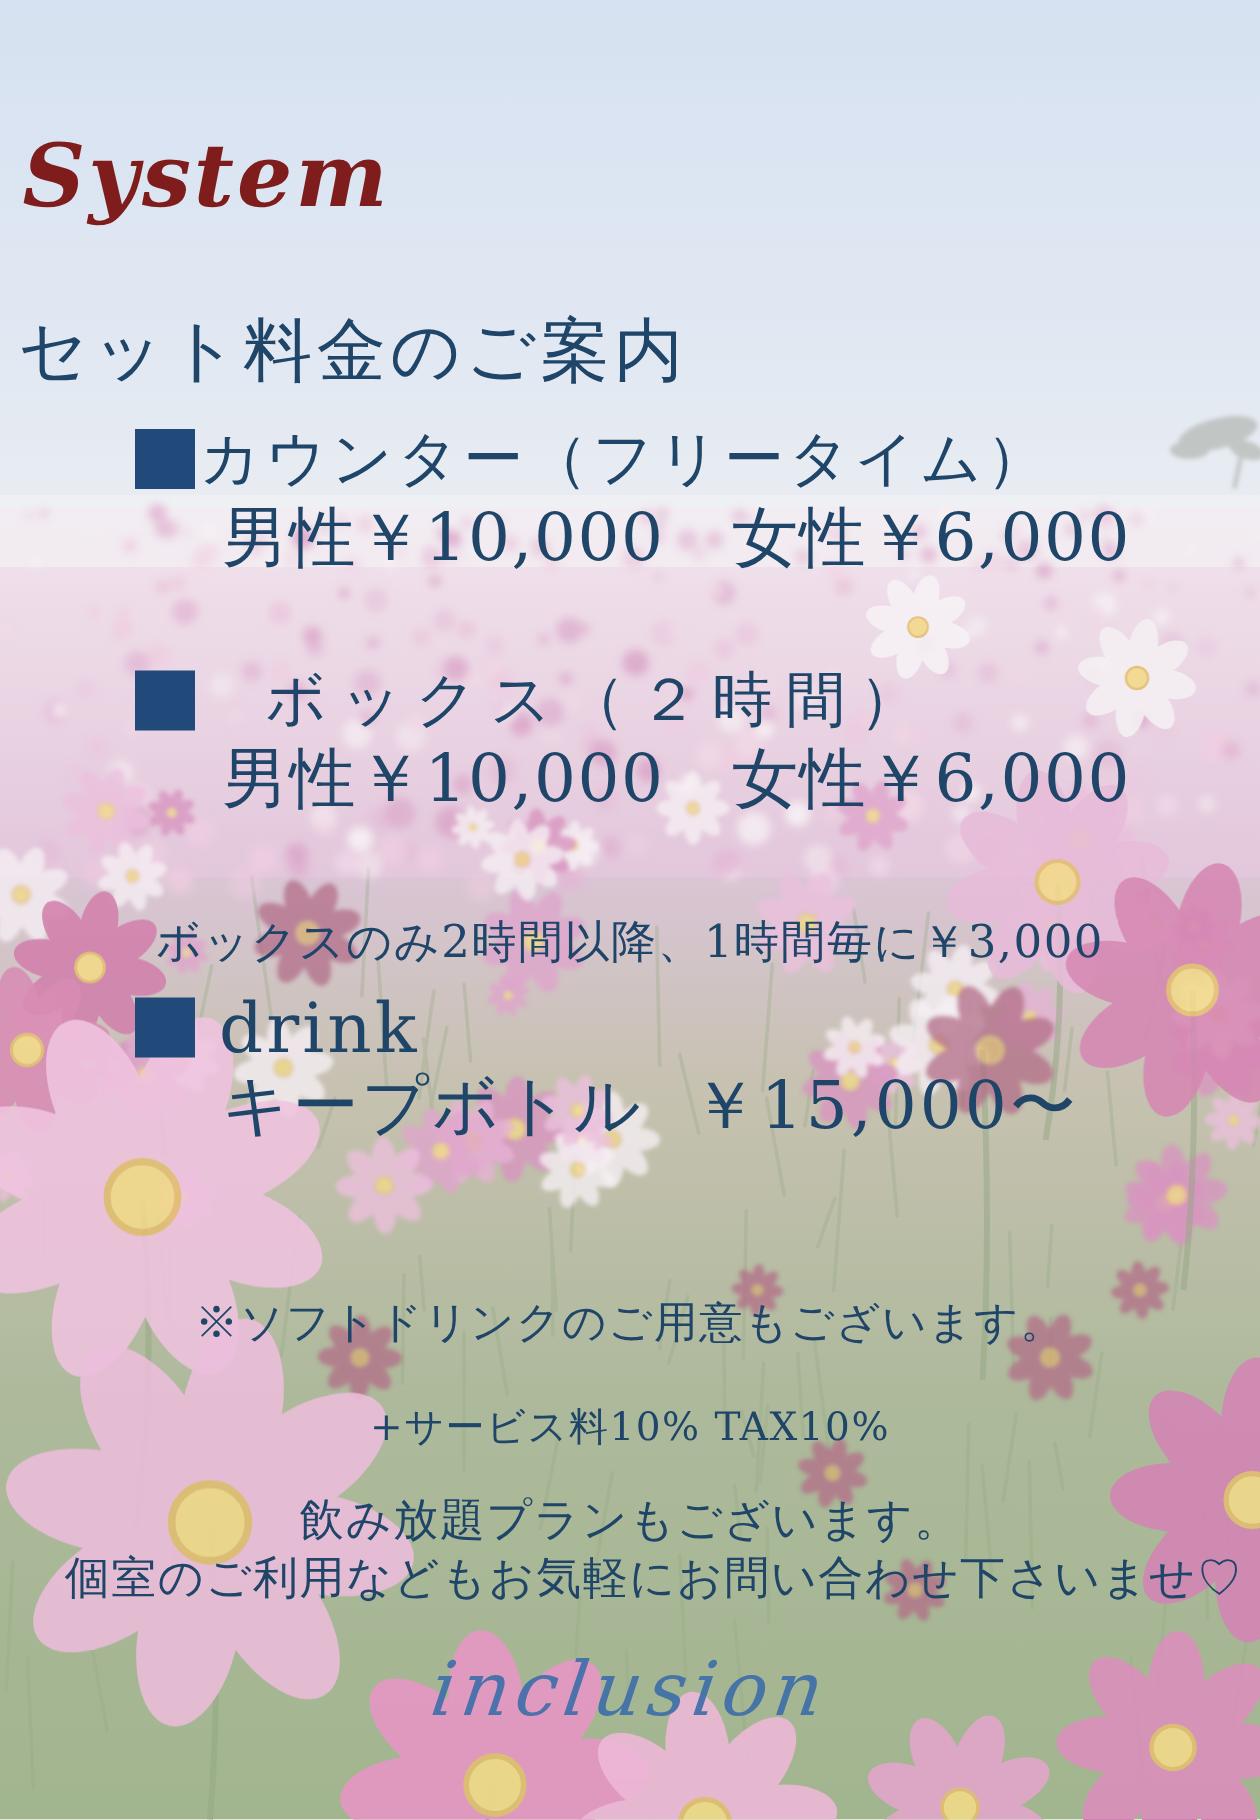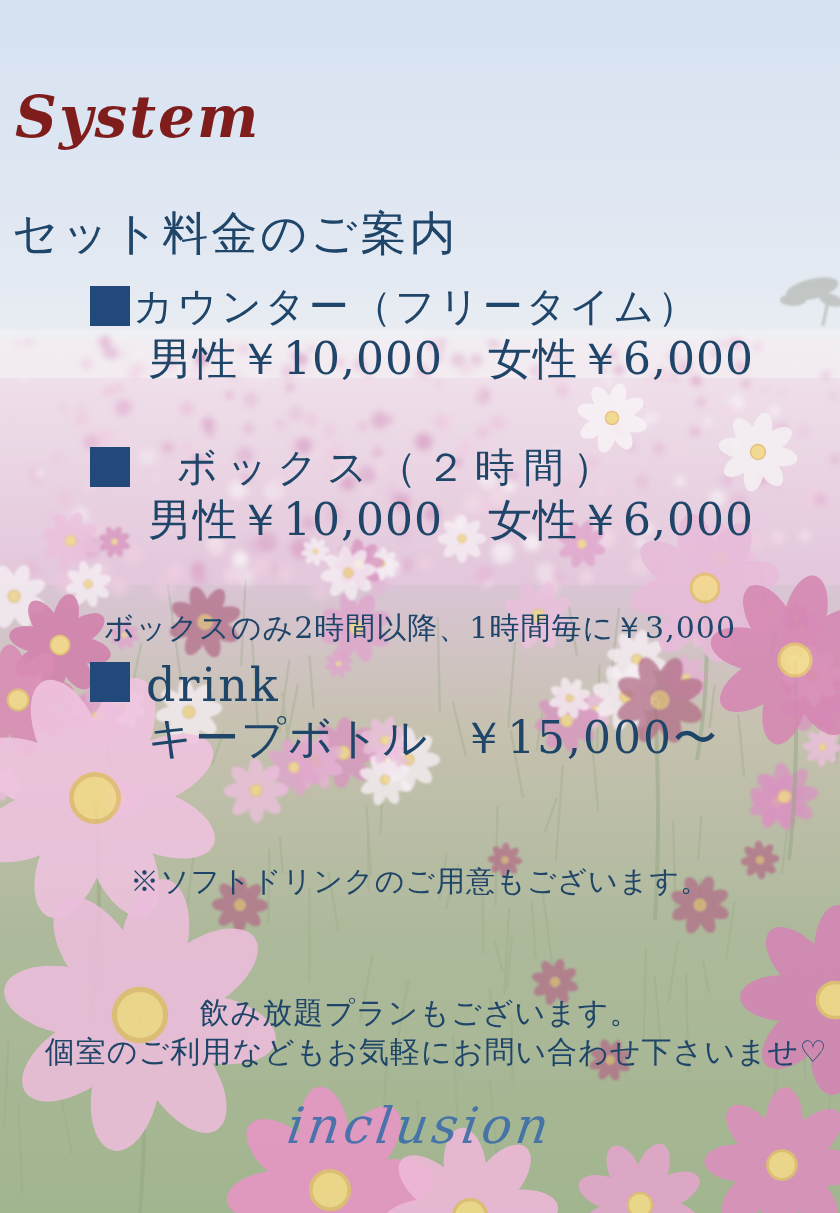--- a/index.html
+++ b/index.html
@@ -14,38 +14,38 @@
   .txt{white-space:pre;}
   .title{
     position:absolute;top:68px;left:0;width:100%;text-align:left;
     font-size:58px;font-style:italic;font-weight:600;letter-spacing:2px;margin:15px;
     color:#7f1d1d;
   }
   .subtitle{
     position:absolute;top:191px;left:0;width:100%;text-align:left;
     font-size:46px;letter-spacing:3px;margin:12px;font-weight:500;
   }
-  .heading-row{position:absolute;left:90px;display:flex;align-items:flex-start;}
+  .heading-row{position:absolute;left:90px;display:flex;align-items:center;}
   .bullet{width:40px;height:40px;background:#21497a;flex:none;display:inline-block;}
   .heading-text{font-size:40px;line-height:1;padding-left:3px;letter-spacing:3px;}
   .row-h1{top:286px;}
   .row-h2{top:447px;gap:44px;}
   .row-h2 .heading-text{letter-spacing:9px;}
   .price-line{position:absolute;left:148px;font-size:44px;line-height:1;letter-spacing:1px;}
   .row-p1{top:337px;}
   .row-p2{top:498px;}
   .note{position:absolute;top:608px;left:0;width:100%;text-align:center;font-size:30px;letter-spacing:1px;}
   .row-drink{top:662px;}
   .drink-word{font-size:46px;line-height:1;padding-left:16px;letter-spacing:2px;}
   .drink-item{position:absolute;left:148px;font-size:44px;line-height:1;}
   .row-d1{top:716px;letter-spacing:2px;}
   .row-d2{top:772px;letter-spacing:6px;}
   .soft-note{position:absolute;top:862px;left:0;width:100%;text-align:center;font-size:29px;letter-spacing:1px;}
   .tax-note{position:absolute;top:934px;left:0;width:100%;text-align:center;font-size:26px;letter-spacing:1px;}
-  .footer-line{position:absolute;left:0;width:100%;text-align:center;font-size:30px;letter-spacing:1px;}
+  .footer-line{position:absolute;left:0;width:100%;text-align:center;font-size:30px;letter-spacing:1px;font-family:Liberation Serif, serif;}
   .row-f1{top:993px;}
   .row-f2{top:1032px;padding-left:16px;}
   .logo{position:absolute;top:1097px;left:0;width:100%;text-align:center;}
   .logo-inner{
     display:inline-block;font-size:50px;font-style:italic;color:#3f6fa8;
     letter-spacing:4px;transform:skewX(-8deg);opacity:.92;
   }
 </style>
 </head>
 <body>
@@ -1203,20 +1203,21 @@
     <div class="note txt">ボックスのみ2時間以降、1時間毎に￥3,000</div>
 
     <div class="heading-row row-drink">
       <span class="bullet"></span>
       <span class="drink-word txt">drink</span>
     </div>
     <div class="drink-item txt row-d1">キープボトル  ￥15,000〜</div>
 
     <div class="soft-note txt">※ソフトドリンクのご用意もございます。</div>
 
+    <div class="tax-note txt">+サービス料10% TAX10%</div>
 
     <div class="footer-line txt row-f1">飲み放題プランもございます。</div>
     <div class="footer-line txt row-f2">個室のご利用などもお気軽にお問い合わせ下さいませ♡</div>
 
     <div class="logo">
       <span class="logo-inner txt">inclusion</span>
     </div>
 
   </div>
 </div>

